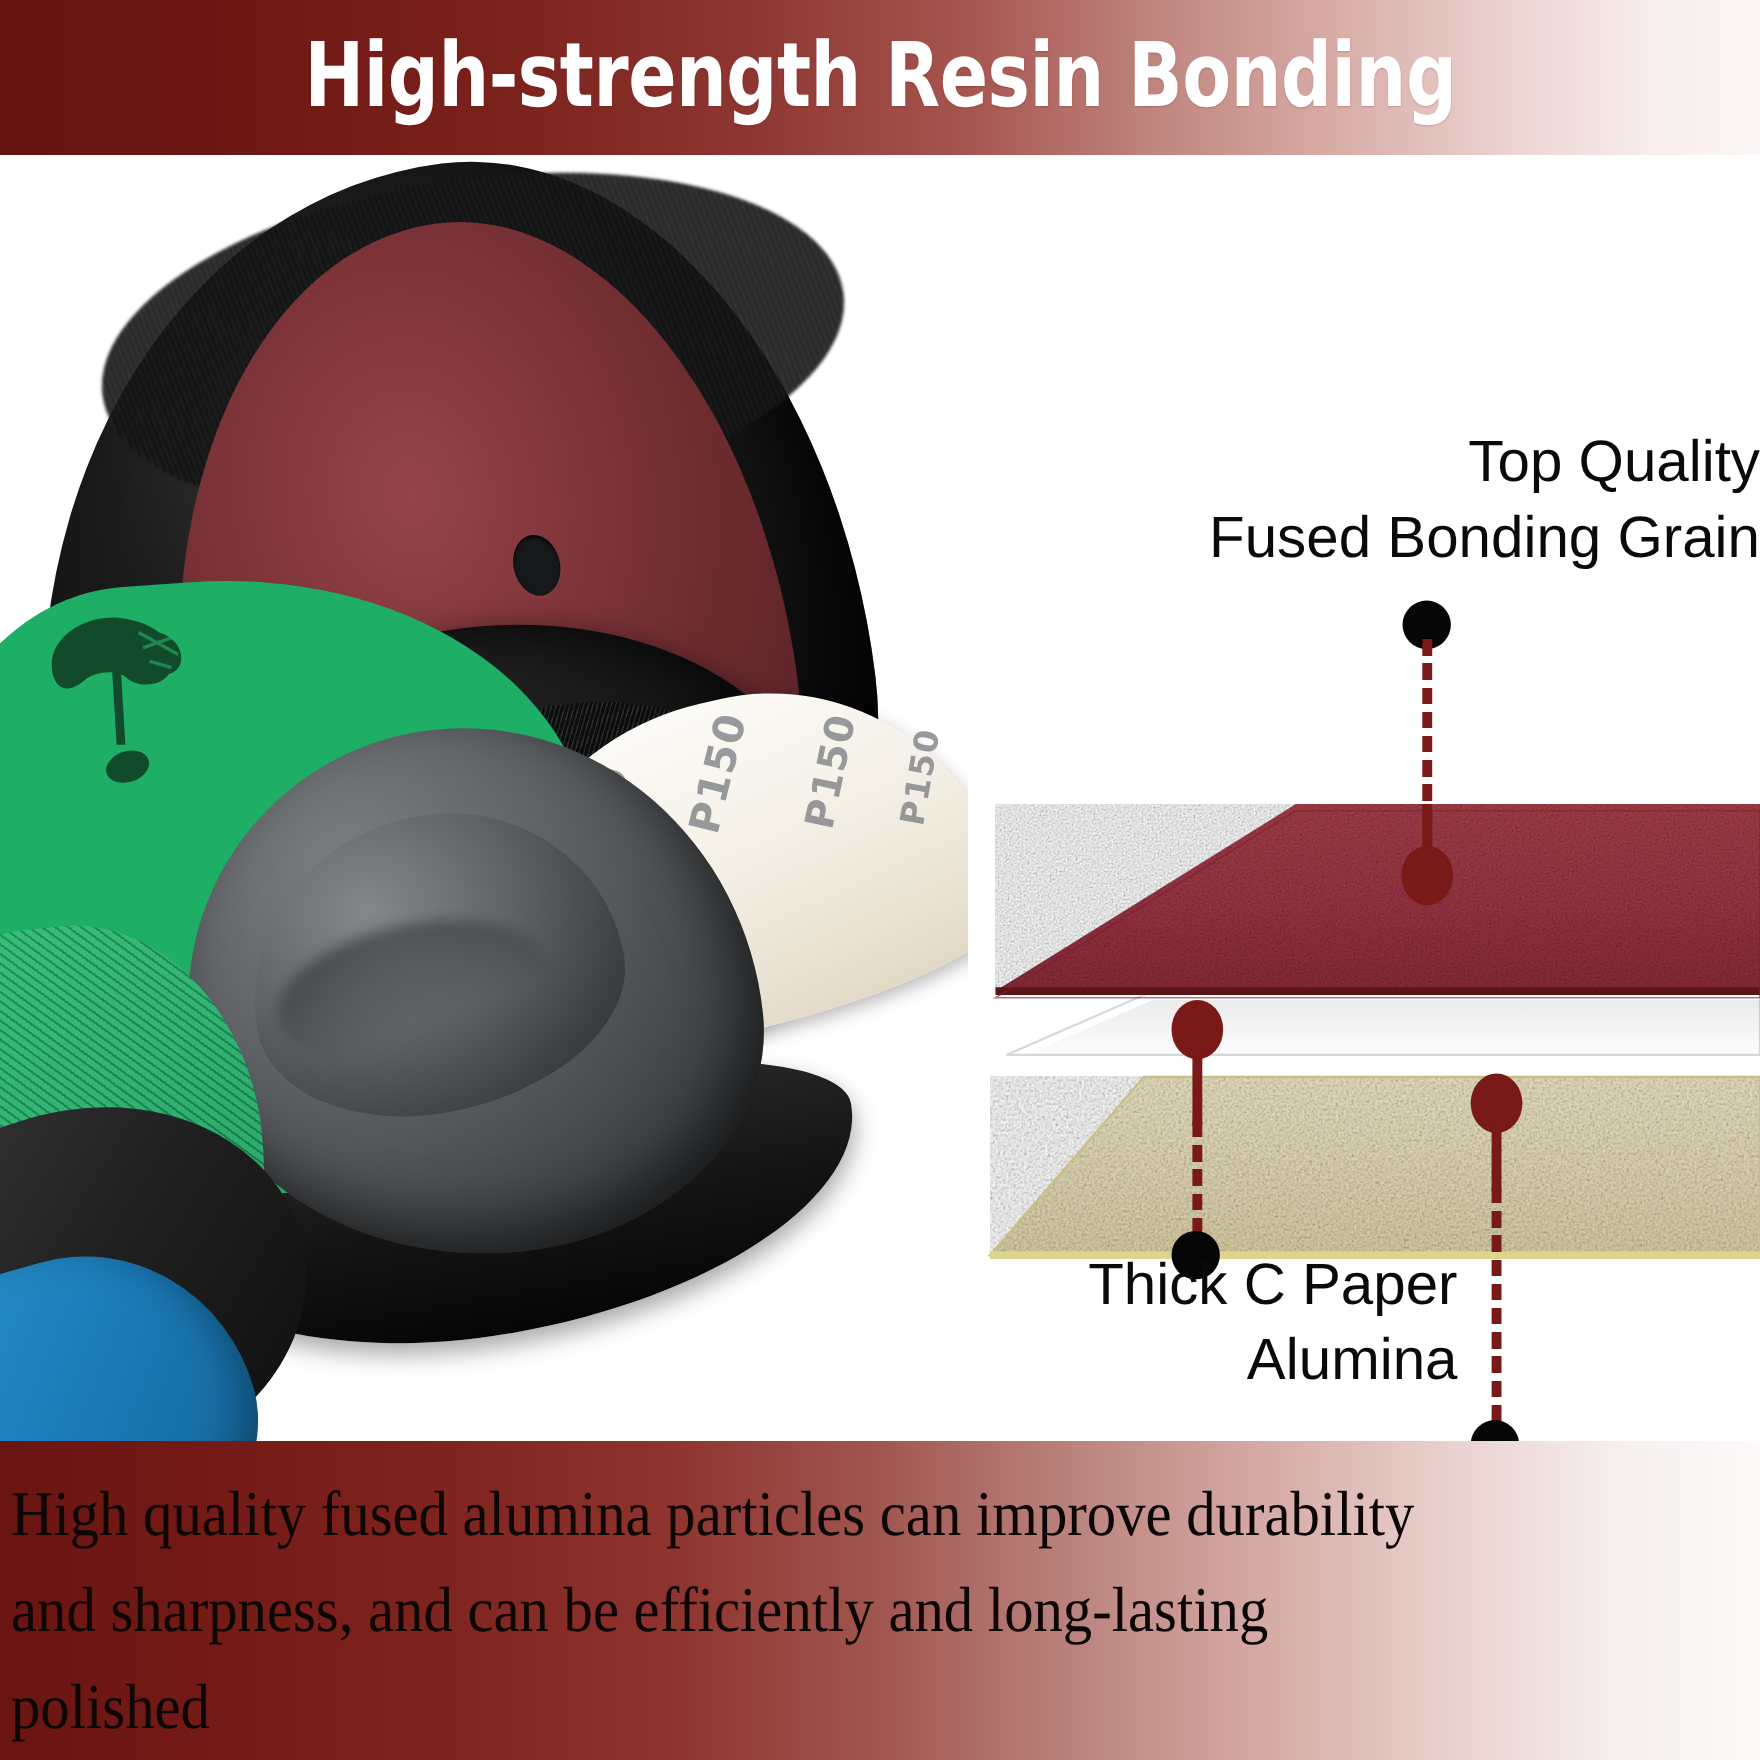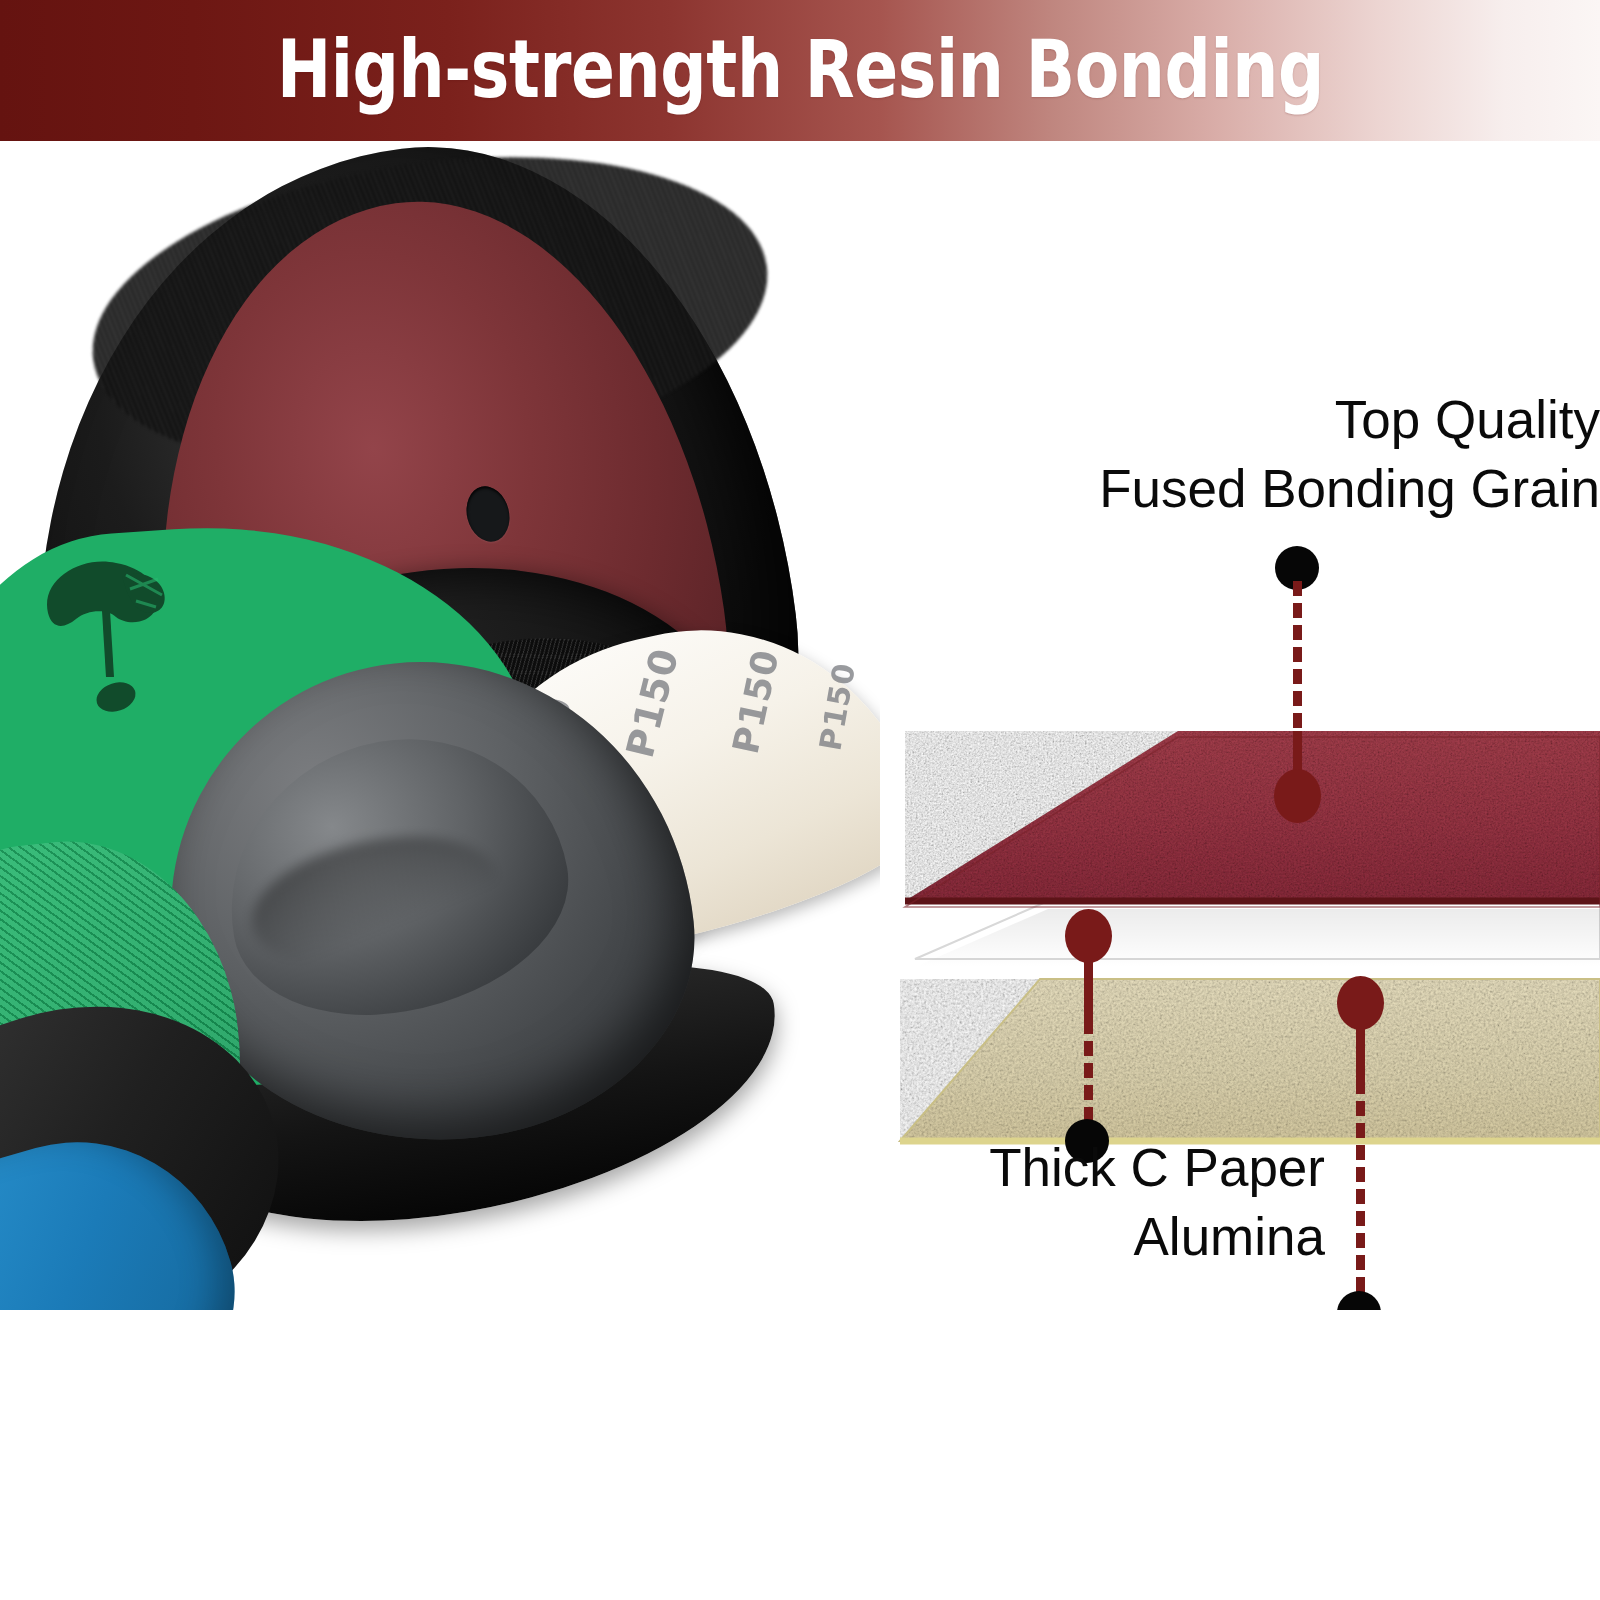--- a/index.html
+++ b/index.html
@@ -375,14 +375,19 @@
       <div>Top Quality</div>
       <div>Fused Bonding Grain</div>
     </div>
     <div class="lbl" id="lbl-paper">
       <div>Thick C Paper</div>
       <div>Alumina</div>
     </div>
 
   </div>
 
+  <div class="footer">
+    <div class="footer-text">High quality fused alumina particles can improve durability
+and sharpness, and can be efficiently and long-lasting
+polished</div>
+  </div>
 
 </div>
 
 </body></html>

